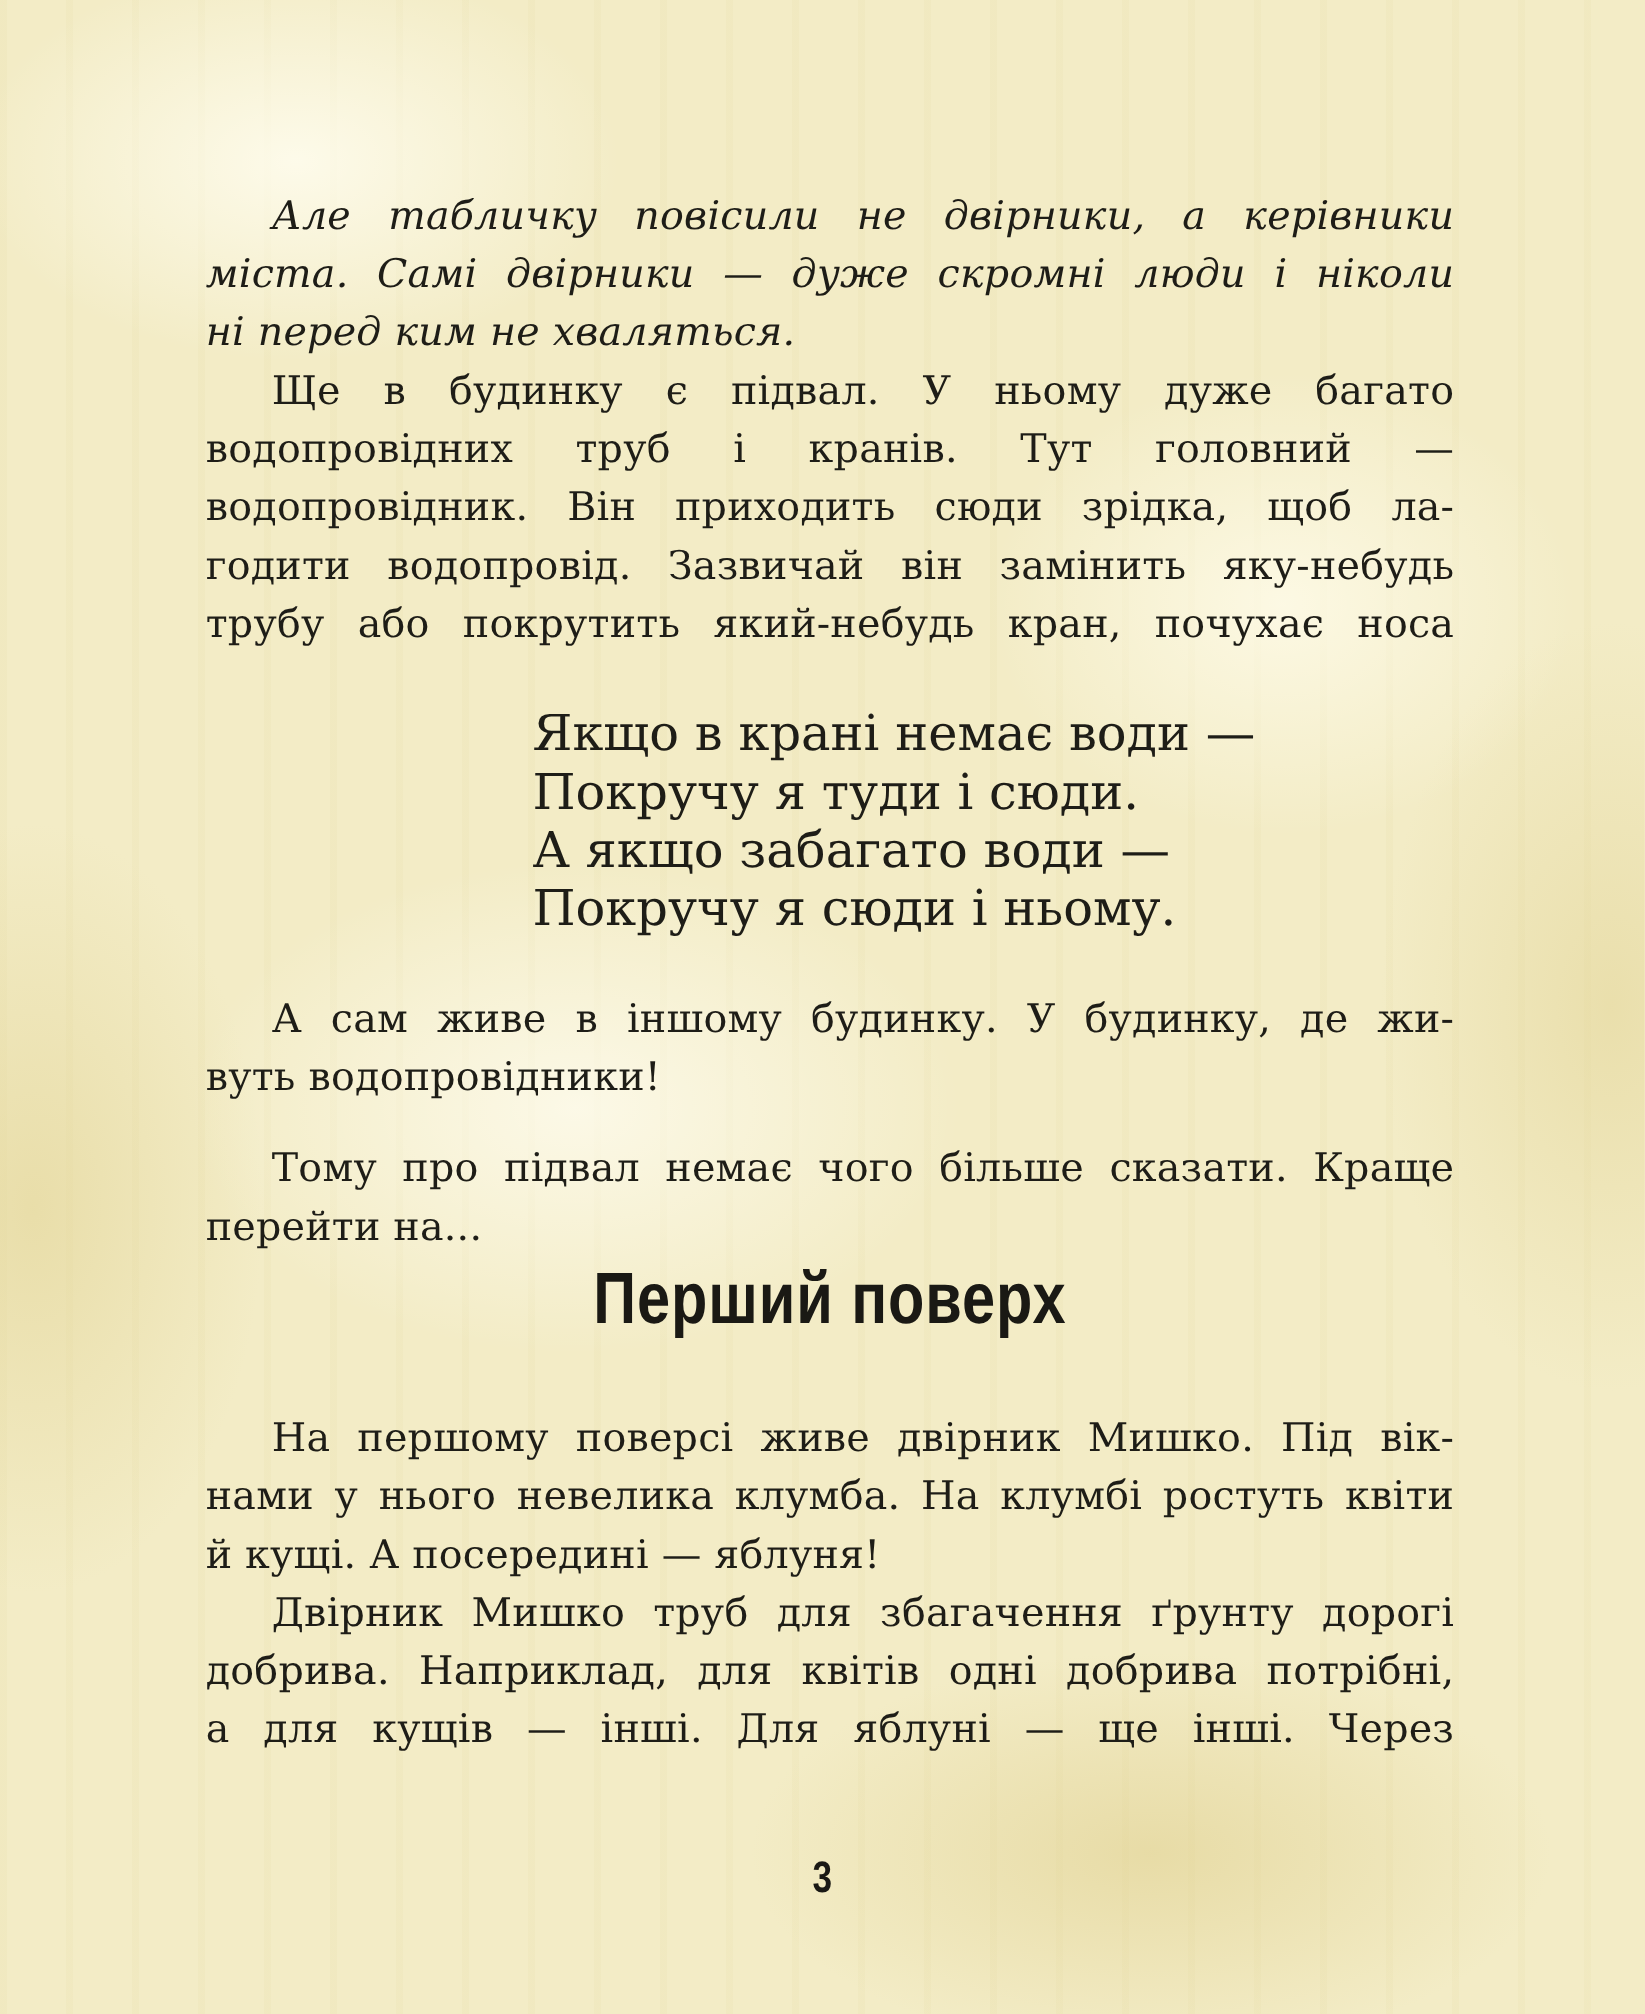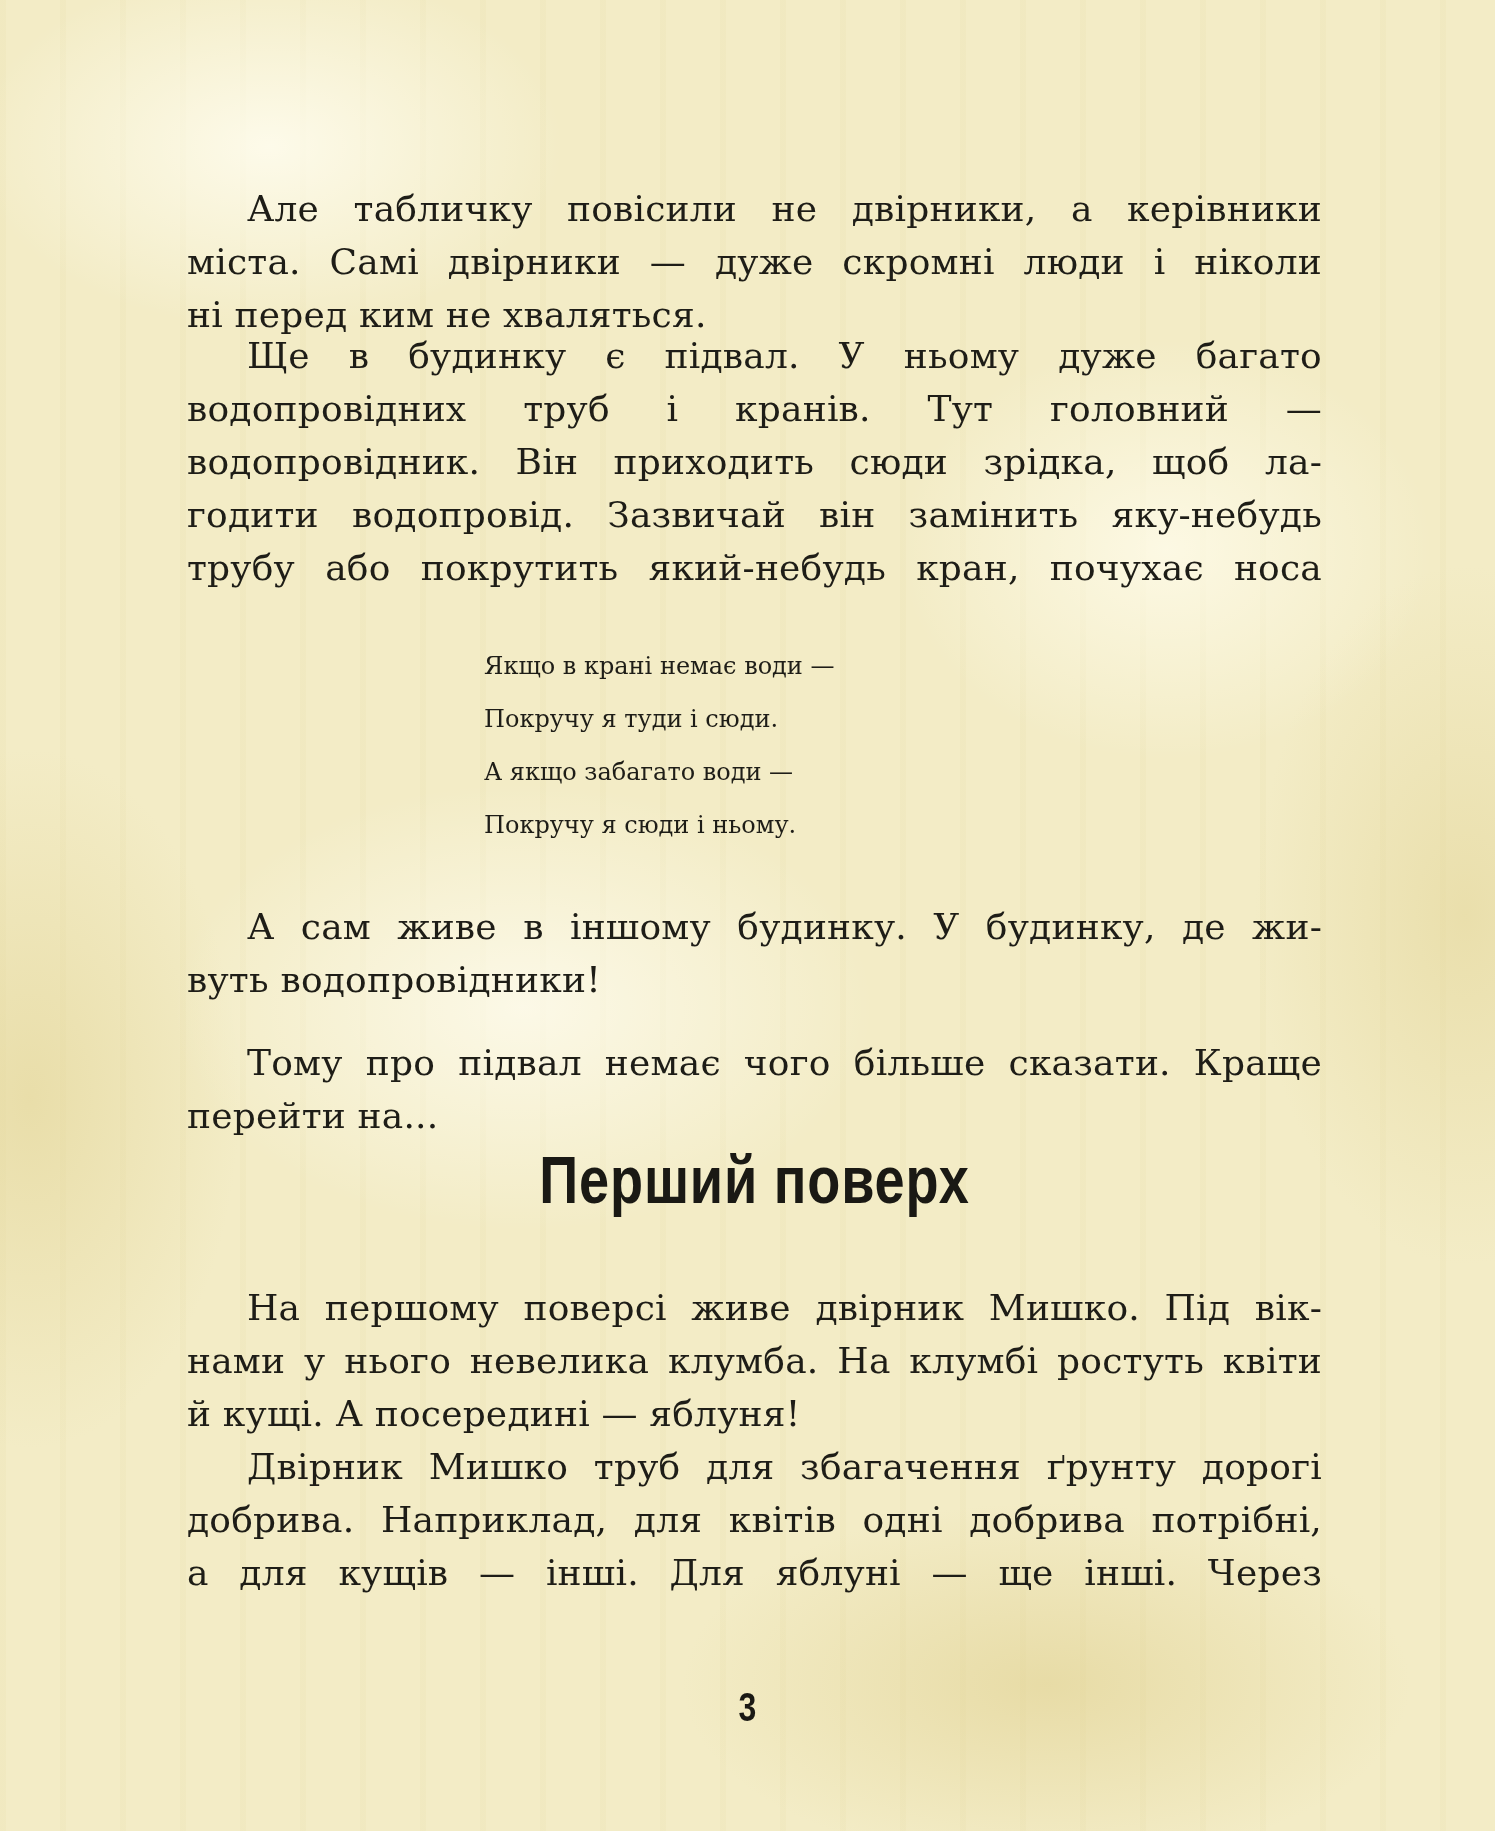--- a/index.html
+++ b/index.html
@@ -21,21 +21,21 @@
   .p {
     position:absolute; left:0; width:1135px;
     font-size:36px; line-height:53px; text-align:justify;
     letter-spacing:0.2px;
   }
   .line { display:block; height:53px; white-space:nowrap; text-align:justify; text-align-last:justify; }
   .line.last { text-align-last:left; }
   .line.indent { padding-left:60px; }
   .poem {
     position:absolute; left:297px; top:640px;
-    font-size:24px; line-height:53px;
+    font-size:45px; line-height:53px;
   }
   .poem .pl { display:block; height:53px; white-space:nowrap; }
   .heading {
     position:absolute; left:0; width:1135px; top:1140px;
     text-align:center;
     font-family:"Liberation Sans Narrow","Liberation Sans",sans-serif;
     font-weight:bold; font-size:66px; line-height:80px;
     transform:scaleX(0.82); transform-origin:center;
     letter-spacing:1px; color:#1a1914;
   }
@@ -44,21 +44,21 @@
     text-align:center; font-family:"Liberation Sans",sans-serif;
     font-weight:bold; font-size:40px; transform:scaleX(0.8);
     color:#1a1914;
   }
 </style>
 </head>
 <body>
 
 <div class="page">
 
-  <div class="p" style="top:182px;">
+  <div class="p" style="top:170px;font-style:italic;">
     <span class="line indent">Але табличку повісили не двірники, а керівники</span>
     <span class="line">міста. Самі двірники — дуже скромні люди і ніколи</span>
     <span class="line last">ні перед ким не хваляться.</span>
   </div>
 
   <div class="p" style="top:329px;">
     <span class="line indent">Ще в будинку є підвал. У ньому дуже багато</span>
     <span class="line">водопровідних труб і кранів. Тут головний —</span>
     <span class="line">водопровідник. Він приходить сюди зрідка, щоб ла-</span>
     <span class="line">годити водопровід. Зазвичай він замінить яку-небудь</span>

